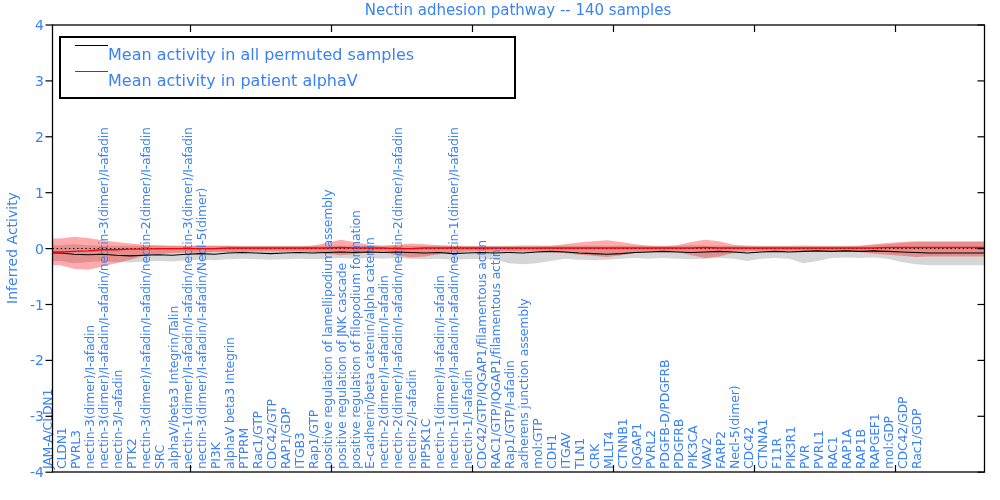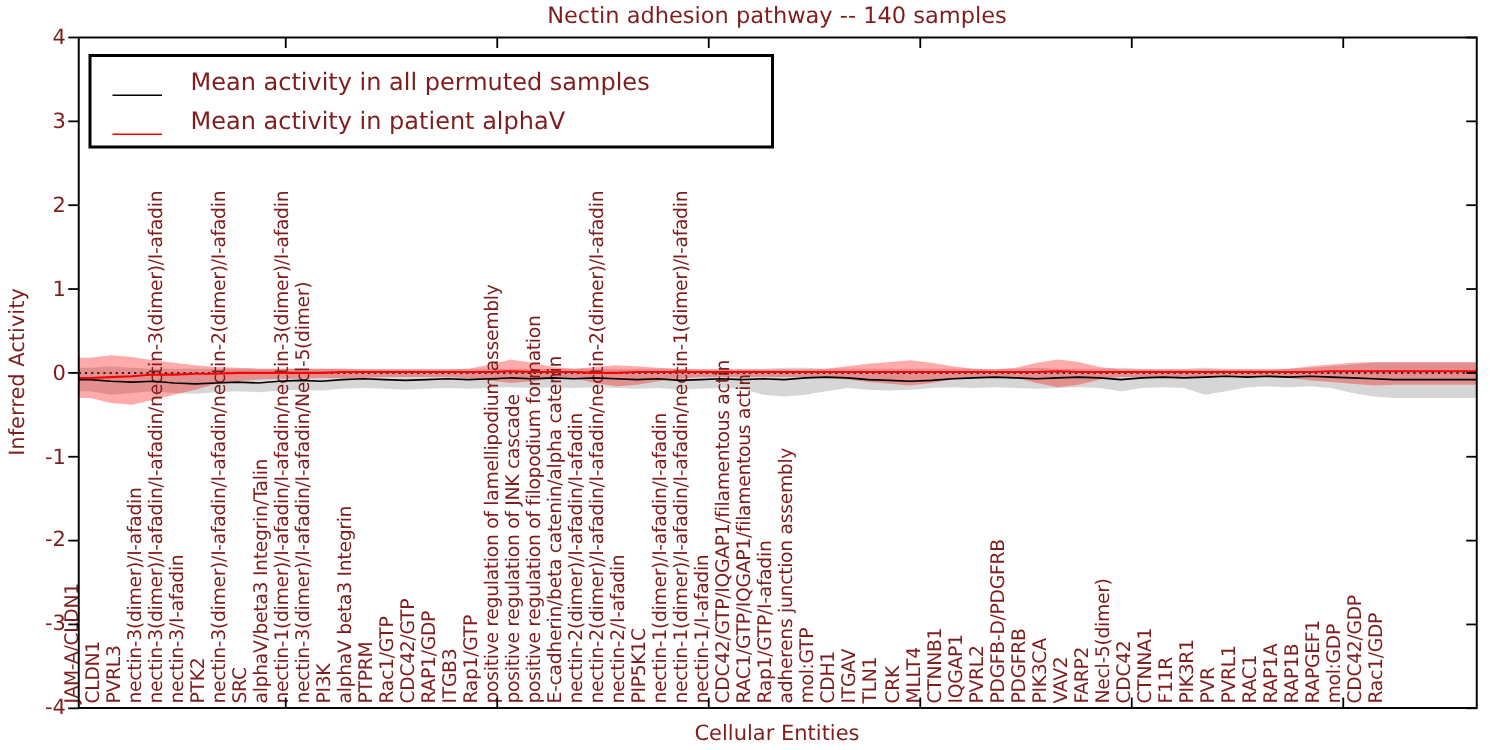--- a/index.html
+++ b/index.html
@@ -1,44 +1,43 @@
 <!DOCTYPE html>
 <html><head>
 <meta charset="utf-8">
 <style>
   html,body{margin:0;padding:0;background:#fff;}
   .fig{position:relative;width:1000px;height:500px;background:#ffffff;
-       font-family:"DejaVu Sans","Liberation Sans",sans-serif;overflow:hidden;color:#7f1d1d;}
+       font-family:"DejaVu Sans","Liberation Sans",sans-serif;overflow:hidden;color:#3b82f6;}
   .fig svg{position:absolute;left:0;top:0;width:1000px;height:500px;}
   #bands-layer{z-index:1;}
   #xlabels{position:absolute;left:0;top:0;width:1000px;height:500px;z-index:2;}
   #lines-layer{z-index:3;}
   #yticklabels{position:absolute;left:0;top:0;width:1000px;height:500px;z-index:3;}
   .chart-title{position:absolute;left:218px;top:1px;width:600px;text-align:center;
        font-size:15px;z-index:3;}
   .ylab{position:absolute;left:-88px;top:240px;width:200px;text-align:center;
        font-size:14px;transform:rotate(-90deg);z-index:3;}
   .xlab{position:absolute;left:218px;top:481px;width:600px;text-align:center;font-size:14px;z-index:3;}
   .xlabel{position:absolute;height:13px;line-height:13px;font-size:12.5px;letter-spacing:-0.2px;
        white-space:nowrap;transform-origin:0 100%;transform:rotate(-90deg);}
   .ytick{position:absolute;width:36px;height:18px;line-height:18px;text-align:right;font-size:14px;}
   .legend{position:absolute;left:59px;top:36px;width:457px;height:63px;box-sizing:border-box;
        border:2px solid #000;background:#fff;z-index:4;display:flex;flex-direction:column;
        justify-content:space-evenly;padding-left:14px;}
-  .lrow{display:flex;align-items:flex-end;gap:19px;}
+  .lrow{display:flex;align-items:flex-start;}
   .lswatch{display:inline-block;width:33px;height:0;border-top:1.7px solid #000;}
   .ltext{font-size:16px;}
 </style>
 </head>
 <body>
 
 <div class="fig">
   <div class="chart-title">Nectin adhesion pathway -- 140 samples</div>
   <div class="ylab">Inferred Activity</div>
-  <div class="xlab">Cellular Entities</div>
 
   <svg id="bands-layer">
       <polygon points="52.5,245.24599999999998 60,245.24599999999998 74.026,244.128 88.05199999999999,245.24599999999998 102.078,245.805 116.104,245.805 130.13,245.805 144.156,245.805 158.18200000000002,245.805 172.208,245.805 186.23399999999998,245.805 200.26,245.805 214.286,245.805 228.312,245.805 242.338,245.805 256.36400000000003,245.805 270.39,245.805 284.416,245.805 298.442,245.805 312.46799999999996,245.805 326.49399999999997,245.805 340.52,245.805 354.546,245.805 368.572,245.805 382.598,245.805 396.624,245.805 410.65,245.805 424.676,245.805 438.702,245.805 452.728,245.805 466.754,245.805 480.78,245.805 494.806,245.805 508.832,245.805 522.858,245.24599999999998 536.884,245.24599999999998 550.91,245.805 564.9359999999999,245.805 578.962,245.805 592.9879999999999,245.805 607.014,245.805 621.04,245.805 635.066,245.805 649.092,245.805 663.1179999999999,245.805 677.144,245.805 691.17,245.24599999999998 705.196,245.805 719.222,245.805 733.248,245.805 747.274,245.24599999999998 761.3,245.805 775.326,245.805 789.352,245.805 803.378,245.24599999999998 817.404,245.805 831.43,245.805 845.456,245.805 859.482,245.805 873.508,245.24599999999998 887.534,244.128 901.56,243.01 915.586,241.892 929.612,241.892 984.5,241.892 984.5,265.37 929.612,265.37 915.586,264.252 901.56,262.016 887.534,258.662 873.508,257.544 859.482,258.103 845.456,257.544 831.43,258.103 817.404,260.89799999999997 803.378,263.134 789.352,258.662 775.326,258.103 761.3,258.662 747.274,260.89799999999997 733.248,258.662 719.222,258.103 705.196,258.662 691.17,259.221 677.144,258.662 663.1179999999999,258.103 649.092,258.662 635.066,258.103 621.04,258.662 607.014,259.78 592.9879999999999,260.339 578.962,259.78 564.9359999999999,258.662 550.91,260.89799999999997 536.884,263.134 522.858,264.252 508.832,263.134 494.806,259.221 480.78,258.662 466.754,259.221 452.728,259.78 438.702,258.662 424.676,259.221 410.65,258.662 396.624,258.103 382.598,258.662 368.572,258.103 354.546,258.662 340.52,258.103 326.49399999999997,258.662 312.46799999999996,259.221 298.442,258.662 284.416,259.221 270.39,259.78 256.36400000000003,259.221 242.338,258.662 228.312,259.221 214.286,260.339 200.26,259.78 186.23399999999998,260.339 172.208,261.457 158.18200000000002,260.89799999999997 144.156,261.457 130.13,262.575 116.104,262.016 102.078,260.89799999999997 88.05199999999999,262.016 74.026,263.134 60,260.89799999999997 52.5,260.89799999999997" fill="rgba(128,128,128,0.32)" stroke="none"></polygon>
       <polygon points="52.5,238.53799999999998 60,238.53799999999998 74.026,236.861 88.05199999999999,237.97899999999998 102.078,240.215 116.104,241.892 130.13,243.569 144.156,244.68699999999998 158.18200000000002,245.24599999999998 172.208,245.805 186.23399999999998,245.805 200.26,245.805 214.286,245.805 228.312,245.805 242.338,246.364 256.36400000000003,246.364 270.39,246.364 284.416,246.364 298.442,246.364 312.46799999999996,245.805 326.49399999999997,243.01 340.52,239.656 354.546,241.892 368.572,244.68699999999998 382.598,245.805 396.624,244.68699999999998 410.65,243.569 424.676,244.128 438.702,245.24599999999998 452.728,245.805 466.754,246.364 480.78,246.364 494.806,246.364 508.832,246.364 522.858,246.364 536.884,246.364 550.91,245.805 564.9359999999999,244.128 578.962,242.451 592.9879999999999,241.333 607.014,240.215 621.04,241.892 635.066,244.128 649.092,245.805 663.1179999999999,246.364 677.144,245.24599999999998 691.17,241.892 705.196,239.656 719.222,241.333 733.248,244.68699999999998 747.274,246.364 761.3,246.364 775.326,246.364 789.352,246.364 803.378,246.364 817.404,246.364 831.43,246.364 845.456,246.364 859.482,245.805 873.508,244.128 887.534,243.01 901.56,241.892 915.586,241.333 929.612,241.333 984.5,241.333 984.5,256.426 929.612,256.426 915.586,256.985 901.56,255.867 887.534,254.749 873.508,253.631 859.482,251.954 845.456,251.39499999999998 831.43,251.39499999999998 817.404,251.39499999999998 803.378,251.39499999999998 789.352,251.39499999999998 775.326,251.39499999999998 761.3,251.39499999999998 747.274,251.39499999999998 733.248,253.072 719.222,256.426 705.196,258.103 691.17,255.308 677.144,251.954 663.1179999999999,251.39499999999998 649.092,251.954 635.066,253.072 621.04,255.308 607.014,256.985 592.9879999999999,255.867 578.962,254.749 564.9359999999999,253.072 550.91,251.954 536.884,251.39499999999998 522.858,251.39499999999998 508.832,251.39499999999998 494.806,251.39499999999998 480.78,251.39499999999998 466.754,251.39499999999998 452.728,252.513 438.702,254.19 424.676,256.426 410.65,257.544 396.624,255.308 382.598,251.954 368.572,252.513 354.546,254.19 340.52,255.308 326.49399999999997,253.631 312.46799999999996,251.954 298.442,251.39499999999998 284.416,251.39499999999998 270.39,251.39499999999998 256.36400000000003,251.39499999999998 242.338,251.954 228.312,251.954 214.286,251.954 200.26,252.513 186.23399999999998,252.513 172.208,253.072 158.18200000000002,254.19 144.156,255.867 130.13,259.78 116.104,263.134 102.078,266.488 88.05199999999999,269.842 74.026,268.724 60,265.37 52.5,265.37" fill="rgba(255,0,0,0.33)" stroke="none"></polygon>
     </svg>
   <div id="xlabels">
       <div class="xlabel" style="left: 53.5px; top: 456px;">JAM-A/CLDN1</div>
       <div class="xlabel" style="left: 67.526px; top: 456px;">CLDN1</div>
       <div class="xlabel" style="left: 81.552px; top: 456px;">PVRL3</div>
       <div class="xlabel" style="left: 95.578px; top: 456px;">nectin-3(dimer)/I-afadin</div>

